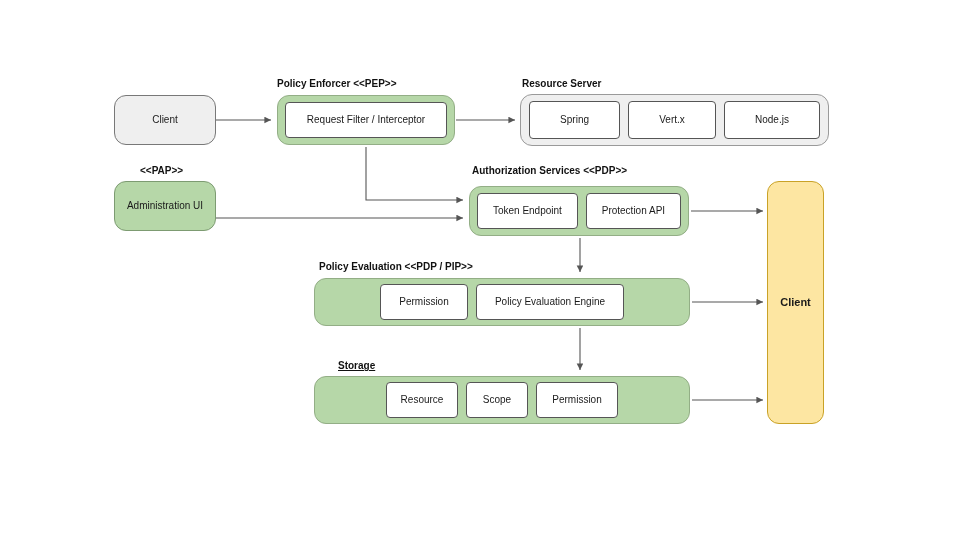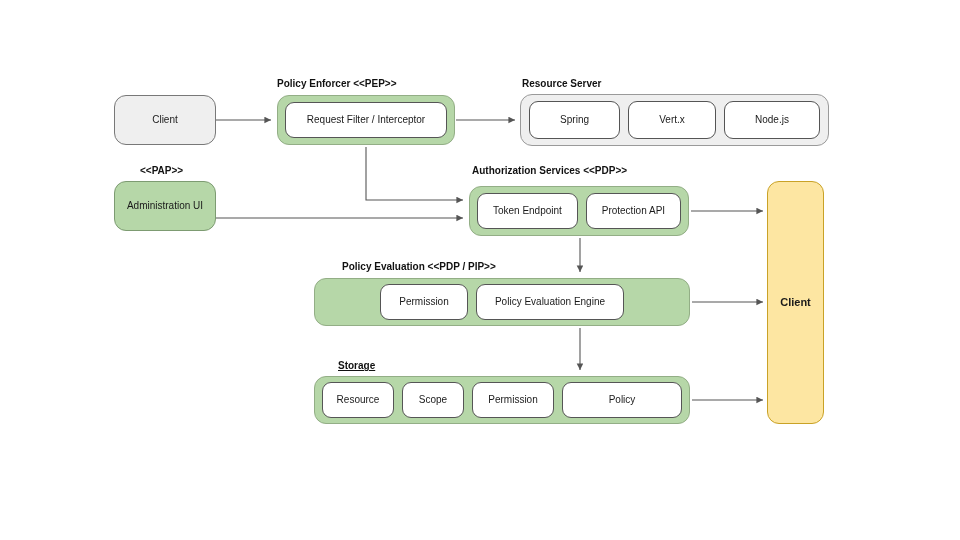--- a/index.html
+++ b/index.html
@@ -46,21 +46,21 @@
     align-items: center;
     box-sizing: border-box;
   }
   .group.green  { background: #b6d7a8; border-color: #93ae86; }
   .group.gray   { background: #efefef; border-color: #9a9a9a; }
 
   
   .leaf {
     background: #ffffff;
     border: 1px solid #555555;
-    border-radius: 9px;
+    border-radius: 4px;
     box-sizing: border-box;
     display: flex;
     align-items: center;
     justify-content: center;
     text-align: center;
     font-size: 10px;
     color: #1a1a1a;
   }
 
   
@@ -130,21 +130,21 @@
   </svg>
 
   <div class="caption" style="left:277px; top:78px;">Policy Enforcer &lt;&lt;PEP&gt;&gt;</div>
 
   <div class="caption" style="left:522px; top:78px;">Resource Server</div>
 
   <div class="caption" style="left:140px; top:165px;">&lt;&lt;PAP&gt;&gt;</div>
 
   <div class="caption" style="left:472px; top:165px;">Authorization Services &lt;&lt;PDP&gt;&gt;</div>
 
-  <div class="caption" style="left:319px; top:261px;margin-left:23px;">Policy Evaluation &lt;&lt;PDP / PIP&gt;&gt;</div>
+  <div class="caption" style="left:319px; top:261px;">Policy Evaluation &lt;&lt;PDP / PIP&gt;&gt;</div>
 
   <div class="caption" style="left:338px; top:360px;text-decoration:underline;">Storage</div>
 
   <div class="node solo client" style="left:114px; top:95px; width:102px; height:50px;">Client</div>
 
   <div class="node group green g-pep">
     <div class="leaf leaf-fill">Request Filter / Interceptor</div>
   </div>
 
   <div class="node group gray g-resource">
@@ -162,18 +162,17 @@
 
   <div class="node group green g-polieval">
     <div class="leaf" style="flex:0 0 88px; height:100%;">Permission</div>
     <div class="leaf" style="flex:0 0 148px; height:100%;">Policy Evaluation Engine</div>
   </div>
 
   <div class="node group green g-storage">
     <div class="leaf" style="flex:0 0 72px; height:100%;">Resource</div>
     <div class="leaf" style="flex:0 0 62px; height:100%;">Scope</div>
     <div class="leaf" style="flex:0 0 82px; height:100%;">Permission</div>
-    <div class="leaf" style="flex:1 1 auto; height:100%;">Policy</div>
   </div>
 
   <div class="node solo audit" style="left:767px; top:181px; width:57px; height:243px;">Client</div>
 
 </div>
 
 </body></html>

